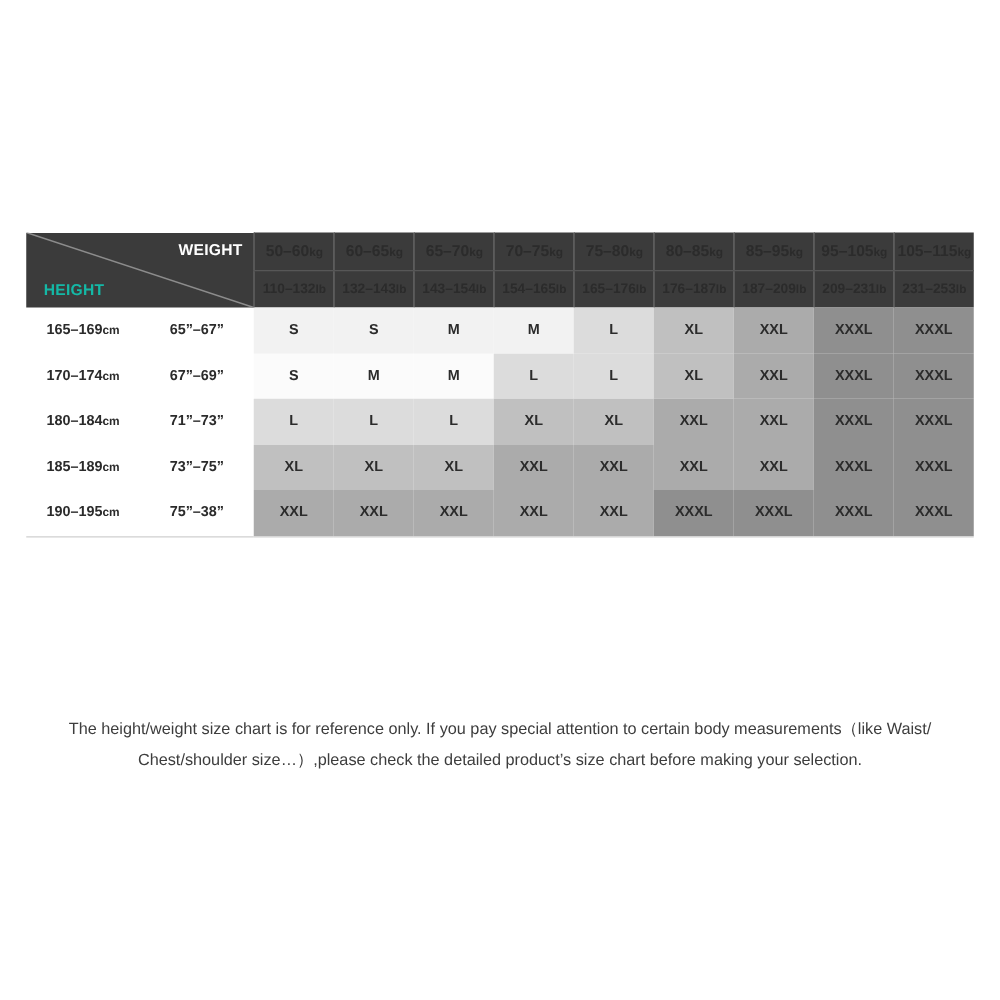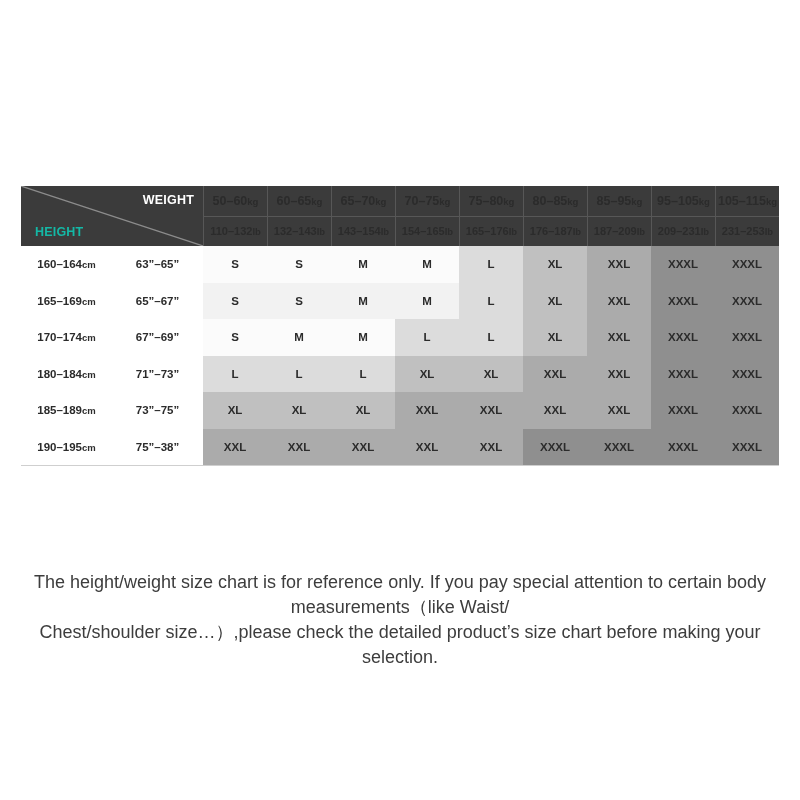--- a/index.html
+++ b/index.html
@@ -135,21 +135,21 @@
   }
   tr:last-child td.cell, tr:last-child td.h-cm, tr:last-child td.h-in {
     border-bottom: 1px solid #cfcfcf;
   }
   .note {
     position: absolute;
     left: 21px;
     top: 570px;
     width: 758px;
     text-align: center;
-    font-size: 18px;
+    font-size: 13px;
     line-height: 25px;
     color: #3d3d3d;
   }
 </style>
 </head>
 <body>
 
 <div id="wrap">
 
   <div id="chart">
@@ -198,33 +198,20 @@
             <span class="lb"><span>209–231</span><span class="unit">lb</span></span>
           </th>
           <th class="hdr-col">
             <span class="kg"><span>105–115</span><span class="unit">kg</span></span>
             <span class="lb"><span>231–253</span><span class="unit">lb</span></span>
           </th>
         </tr>
       </thead>
       <tbody id="tbody">
           <tr>
-            <td class="h-cm"><span>160–164</span><span class="unit">cm</span></td>
-            <td class="h-in">63”–65”</td>
-            <td class="cell" style="background: rgb(251, 251, 251);">S</td>
-            <td class="cell" style="background: rgb(251, 251, 251);">S</td>
-            <td class="cell" style="background: rgb(251, 251, 251);">M</td>
-            <td class="cell" style="background: rgb(251, 251, 251);">M</td>
-            <td class="cell" style="background: rgb(220, 220, 220);">L</td>
-            <td class="cell" style="background: rgb(192, 192, 192);">XL</td>
-            <td class="cell" style="background: rgb(171, 171, 171);">XXL</td>
-            <td class="cell" style="background: rgb(143, 143, 143);">XXXL</td>
-            <td class="cell" style="background: rgb(143, 143, 143);">XXXL</td>
-          </tr>
-          <tr>
             <td class="h-cm"><span>165–169</span><span class="unit">cm</span></td>
             <td class="h-in">65”–67”</td>
             <td class="cell" style="background: rgb(242, 242, 242);">S</td>
             <td class="cell" style="background: rgb(242, 242, 242);">S</td>
             <td class="cell" style="background: rgb(242, 242, 242);">M</td>
             <td class="cell" style="background: rgb(242, 242, 242);">M</td>
             <td class="cell" style="background: rgb(220, 220, 220);">L</td>
             <td class="cell" style="background: rgb(192, 192, 192);">XL</td>
             <td class="cell" style="background: rgb(171, 171, 171);">XXL</td>
             <td class="cell" style="background: rgb(143, 143, 143);">XXXL</td>

